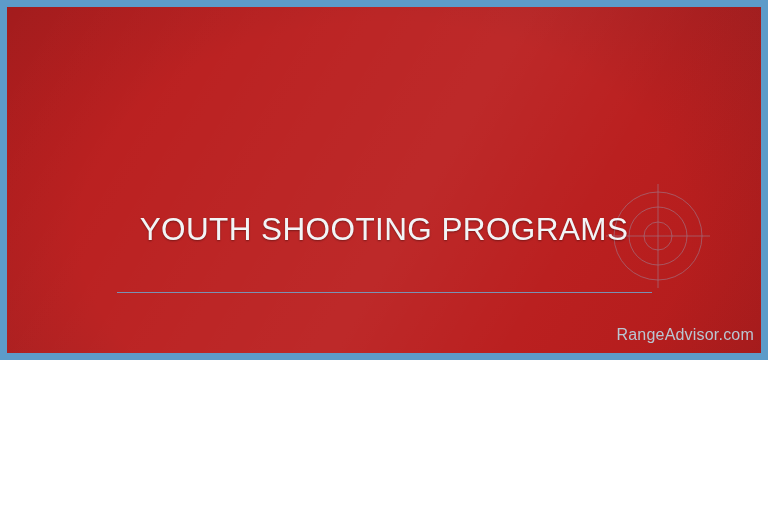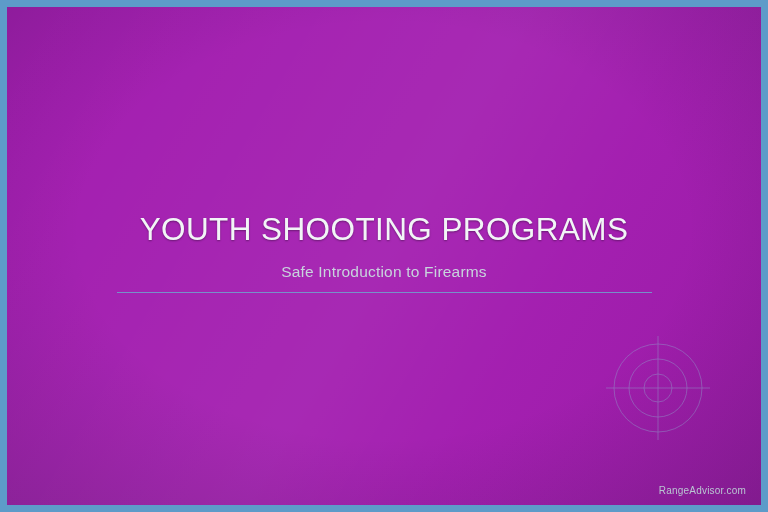--- a/index.html
+++ b/index.html
@@ -10,22 +10,22 @@
   body {
     width: 768px;
     height: 512px;
     overflow: hidden;
     font-family: "Liberation Sans", sans-serif;
   }
 
   .slide {
     position: relative;
     width: 768px;
-    height: 512px;
-    background: #a21caf;
+    height: 360px;
+    background: #b91c1c;
     overflow: hidden;
   }
 
   
   .bar-top {
     position: absolute;
     left: 0;
     top: 0;
     width: 768px;
     height: 7px;
@@ -130,23 +130,23 @@
     left: 18px;
     bottom: 22px;
     width: 180px;
     height: 62px;
   }
   .logo svg { display: block; }
 
   
   .footer-text {
     position: absolute;
-    right: 22px;
+    right: 14px;
     bottom: 16px;
-    font-size: 10px;
+    font-size: 16px;
     color: #b9c6d2;
     letter-spacing: 0.2px;
   }
 </style>
 </head>
 <body>
 
 <div class="slide">
 
   <div class="canvas">
@@ -164,20 +164,19 @@
       <circle cx="54" cy="54" r="44" fill="none" stroke="#8fb4d2" stroke-width="1" opacity="0.75"></circle>
       <circle cx="54" cy="54" r="29" fill="none" stroke="#8fb4d2" stroke-width="1" opacity="0.75"></circle>
       <circle cx="54" cy="54" r="14" fill="none" stroke="#8fb4d2" stroke-width="1" opacity="0.75"></circle>
       <line x1="54" y1="2" x2="54" y2="106" stroke="#8fb4d2" stroke-width="1" opacity="0.75"></line>
       <line x1="2" y1="54" x2="106" y2="54" stroke="#8fb4d2" stroke-width="1" opacity="0.75"></line>
     </svg>
   </div>
 
   <div class="title-block">
     <div class="slide-title">YOUTH SHOOTING PROGRAMS</div>
-    <div class="slide-subtitle">Safe Introduction to Firearms</div>
   </div>
   <div class="title-rule"></div>
 
 
   <div class="footer-text">RangeAdvisor.com</div>
 
 </div>
 
 </body></html>

